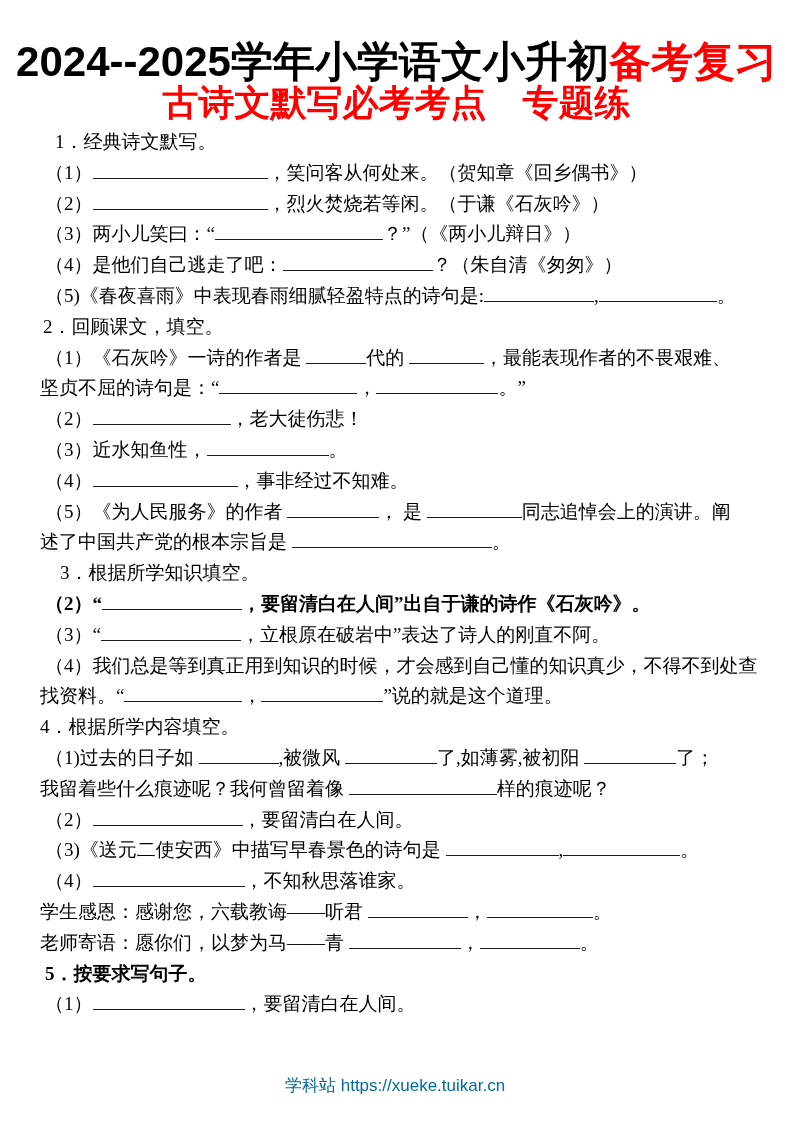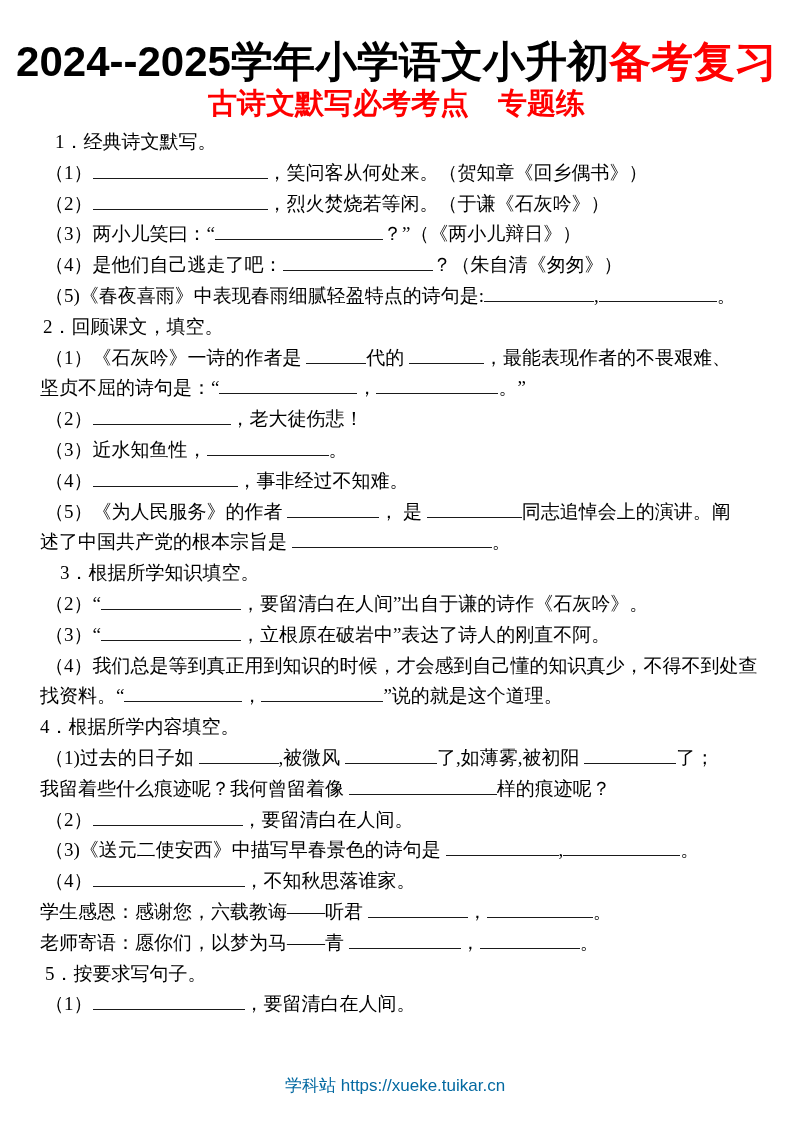--- a/index.html
+++ b/index.html
@@ -12,21 +12,21 @@
     font-family:"Liberation Serif", serif;
     overflow:hidden;
   }
   .titles {
     position:absolute; top:40px; left:0; right:0;
     text-align:center;
     font-family:"Liberation Sans", sans-serif;
     font-weight:bold;
   }
   .title1 { font-size:42px; line-height:44px; white-space:nowrap; }
-  .title2 { font-size:29px; line-height:38px; white-space:nowrap; }
+  .title2 { font-size:36px; line-height:38px; white-space:nowrap; }
   .red { color:#ff0000; }
   .worksheet {
     position:absolute;
     left:40px; top:127px; width:720px;
   }
   .line {
     height:30.8px; line-height:30.8px;
     font-size:19px;
     white-space:nowrap;
   }
@@ -64,31 +64,31 @@
       <div class="line" style="padding-left: 5px;"><span>（5)《春夜喜雨》中表现春雨细腻轻盈特点的诗句是:</span><span class="blank" style="width: 110px;"></span><span>,</span><span class="blank" style="width: 118px;"></span><span>。</span></div>
       <div class="line" style="padding-left: 3px;"><span>2．回顾课文，填空。</span></div>
       <div class="line" style="padding-left: 5px;"><span>（1）《石灰吟》一诗的作者是 </span><span class="blank" style="width: 60px;"></span><span>代的 </span><span class="blank" style="width: 75px;"></span><span>，最能表现作者的不畏艰难、</span></div>
       <div class="line" style="padding-left: 0px;"><span>坚贞不屈的诗句是：“</span><span class="blank" style="width: 138px;"></span><span>，</span><span class="blank" style="width: 122px;"></span><span>。”</span></div>
       <div class="line" style="padding-left: 5px;"><span>（2）</span><span class="blank" style="width: 138px;"></span><span>，老大徒伤悲！</span></div>
       <div class="line" style="padding-left: 5px;"><span>（3）近水知鱼性，</span><span class="blank" style="width: 122px;"></span><span>。</span></div>
       <div class="line" style="padding-left: 5px;"><span>（4）</span><span class="blank" style="width: 145px;"></span><span>，事非经过不知难。</span></div>
       <div class="line" style="padding-left: 5px;"><span>（5）《为人民服务》的作者 </span><span class="blank" style="width: 92px;"></span><span>， 是 </span><span class="blank" style="width: 95px;"></span><span>同志追悼会上的演讲。阐</span></div>
       <div class="line" style="padding-left: 0px;"><span>述了中国共产党的根本宗旨是 </span><span class="blank" style="width: 200px;"></span><span>。</span></div>
       <div class="line" style="padding-left: 20px;"><span>3．根据所学知识填空。</span></div>
-      <div class="line" style="padding-left: 5px;"><span>（2）“</span><span class="blank" style="width: 140px;"></span><span>，要留清白在人间”出自于谦的诗作《石灰吟》。</span></div>
+      <div class="line" style="padding-left: 5px; font-weight: bold;"><span>（2）“</span><span class="blank" style="width: 140px;"></span><span>，要留清白在人间”出自于谦的诗作《石灰吟》。</span></div>
       <div class="line" style="padding-left: 5px;"><span>（3）“</span><span class="blank" style="width: 140px;"></span><span>，立根原在破岩中”表达了诗人的刚直不阿。</span></div>
       <div class="line" style="padding-left: 5px;"><span>（4）我们总是等到真正用到知识的时候，才会感到自己懂的知识真少，不得不到处查</span></div>
       <div class="line" style="padding-left: 0px;"><span>找资料。“</span><span class="blank" style="width: 118px;"></span><span>，</span><span class="blank" style="width: 122px;"></span><span>”说的就是这个道理。</span></div>
       <div class="line" style="padding-left: 0px;"><span>4．根据所学内容填空。</span></div>
       <div class="line" style="padding-left: 5px;"><span>（1)过去的日子如 </span><span class="blank" style="width: 80px;"></span><span>,被微风 </span><span class="blank" style="width: 92px;"></span><span>了,如薄雾,被初阳 </span><span class="blank" style="width: 92px;"></span><span>了；</span></div>
       <div class="line" style="padding-left: 0px;"><span>我留着些什么痕迹呢？我何曾留着像 </span><span class="blank" style="width: 148px;"></span><span>样的痕迹呢？</span></div>
       <div class="line" style="padding-left: 5px;"><span>（2）</span><span class="blank" style="width: 150px;"></span><span>，要留清白在人间。</span></div>
       <div class="line" style="padding-left: 5px;"><span>（3)《送元二使安西》中描写早春景色的诗句是 </span><span class="blank" style="width: 113px;"></span><span>,</span><span class="blank" style="width: 117px;"></span><span>。</span></div>
       <div class="line" style="padding-left: 5px;"><span>（4）</span><span class="blank" style="width: 152px;"></span><span>，不知秋思落谁家。</span></div>
       <div class="line" style="padding-left: 0px;"><span>学生感恩：感谢您，六载教诲——听君 </span><span class="blank" style="width: 100px;"></span><span>，</span><span class="blank" style="width: 106px;"></span><span>。</span></div>
       <div class="line" style="padding-left: 0px;"><span>老师寄语：愿你们，以梦为马——青 </span><span class="blank" style="width: 112px;"></span><span>，</span><span class="blank" style="width: 100px;"></span><span>。</span></div>
-      <div class="line" style="padding-left: 5px;"><span>5．按要求写句子。</span></div>
+      <div class="line" style="padding-left: 5px; font-weight: bold;"><span>5．按要求写句子。</span></div>
       <div class="line" style="padding-left: 5px;"><span>（1）</span><span class="blank" style="width: 152px;"></span><span>，要留清白在人间。</span></div>
     </div>
 
   <div class="watermark" style="color: #0369a1;">学科站 https://xueke.tuikar.cn</div>
 
 </div>
 
 </body></html>

